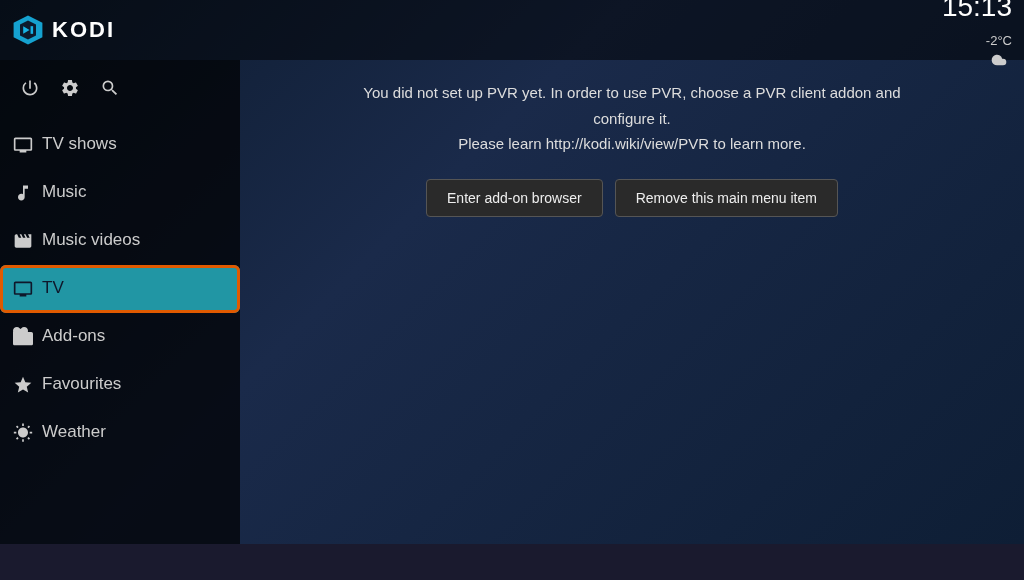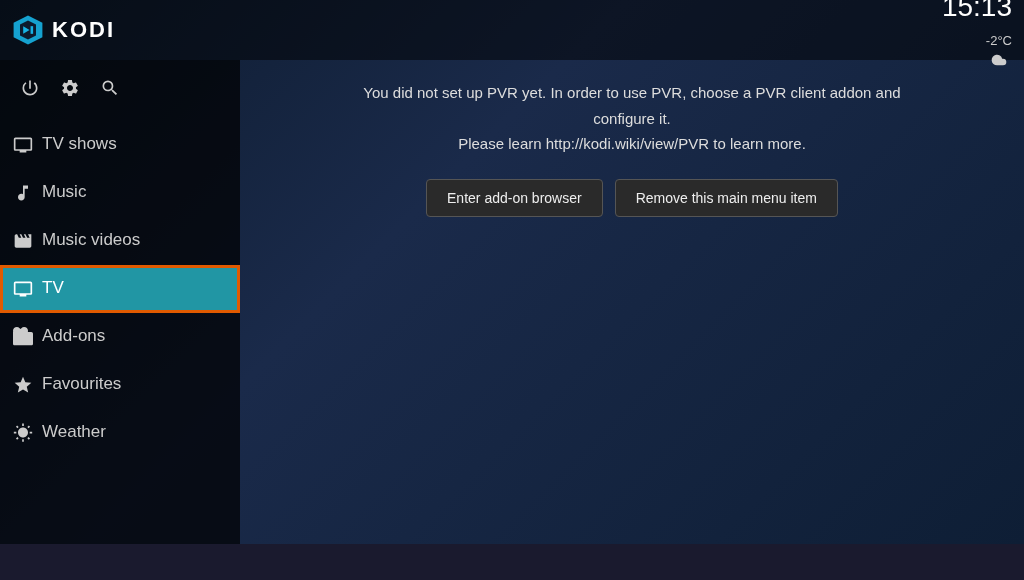--- a/index.html
+++ b/index.html
@@ -110,23 +110,24 @@
       gap: 8px;
       padding: 13px 12px;
       color: #cccccc;
       font-size: 17px;
       cursor: pointer;
       transition: background 0.2s;
     }
 
     .sidebar-item.active {
       background: #2196a4;
-      color: #ffffff;
+      color: #0f172a;
       outline: 3px solid #e05a00;
       outline-offset: -3px;
+      border-radius: 6px;
     }
 
     .sidebar-item .item-icon {
       width: 22px;
       height: 22px;
       display: flex;
       align-items: center;
       justify-content: center;
       flex-shrink: 0;
       color: inherit;

